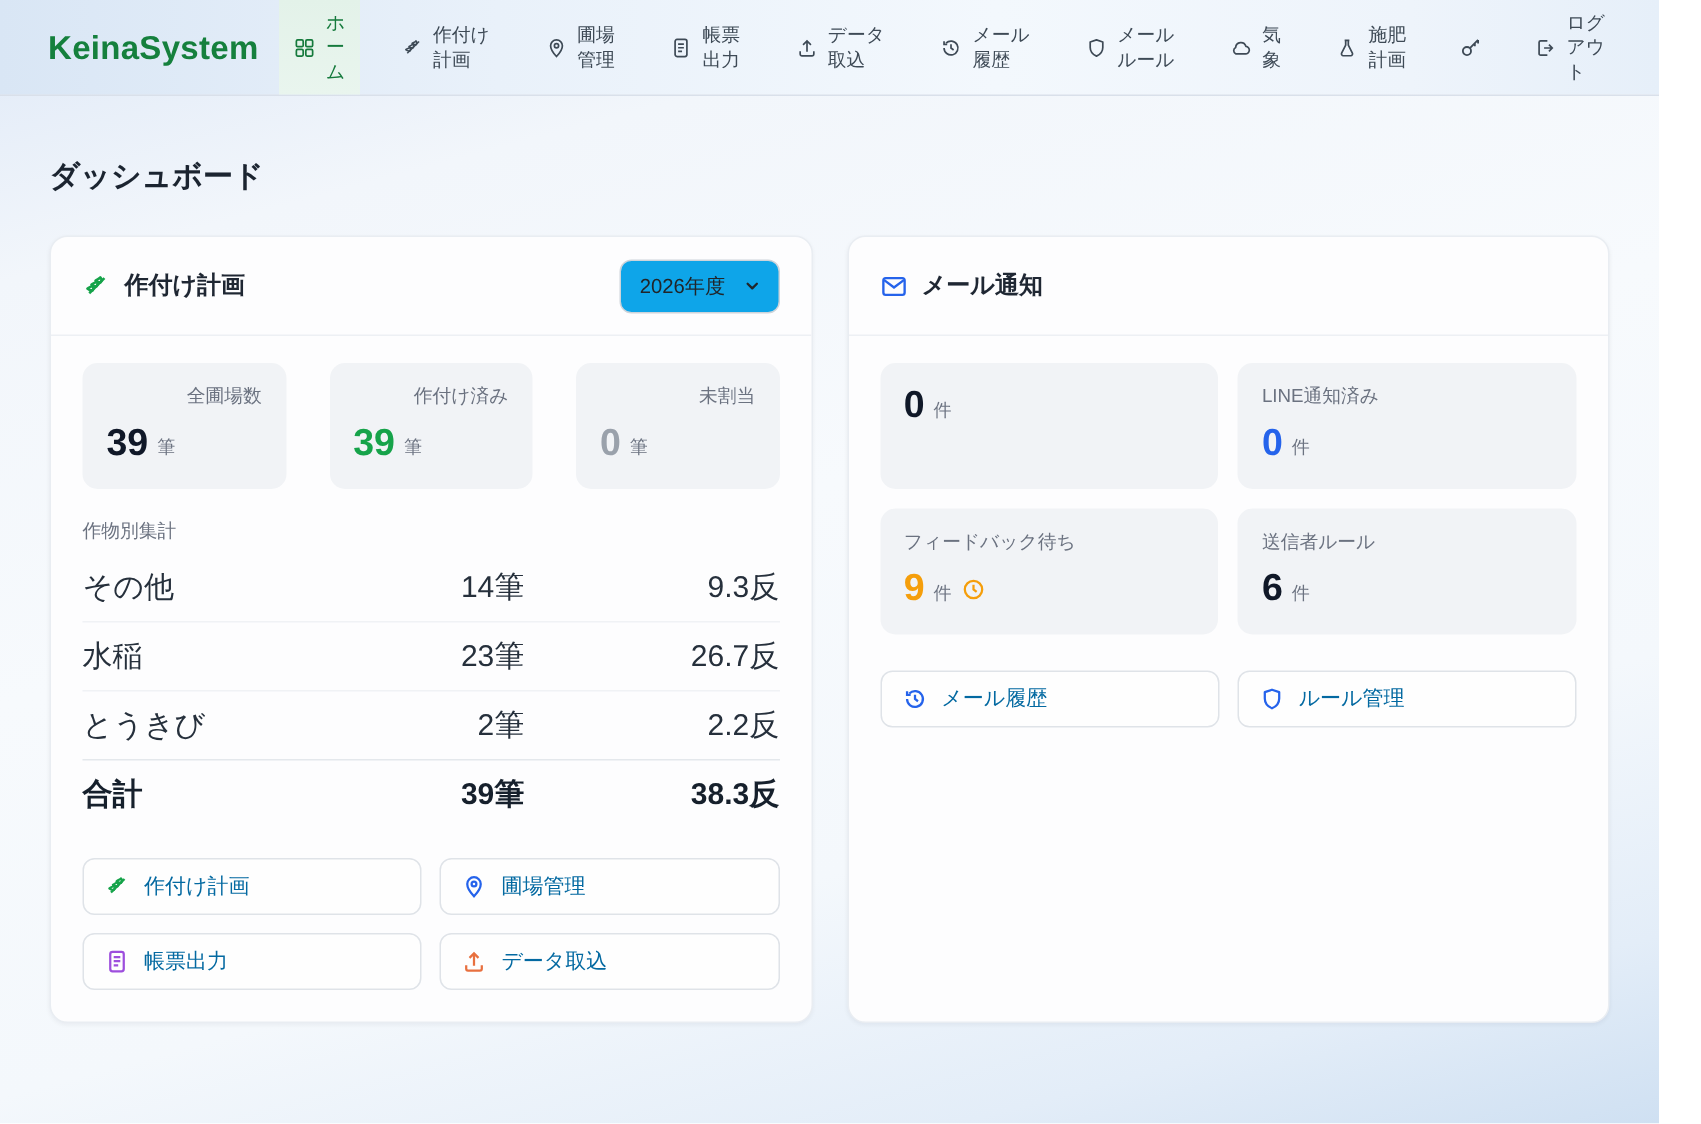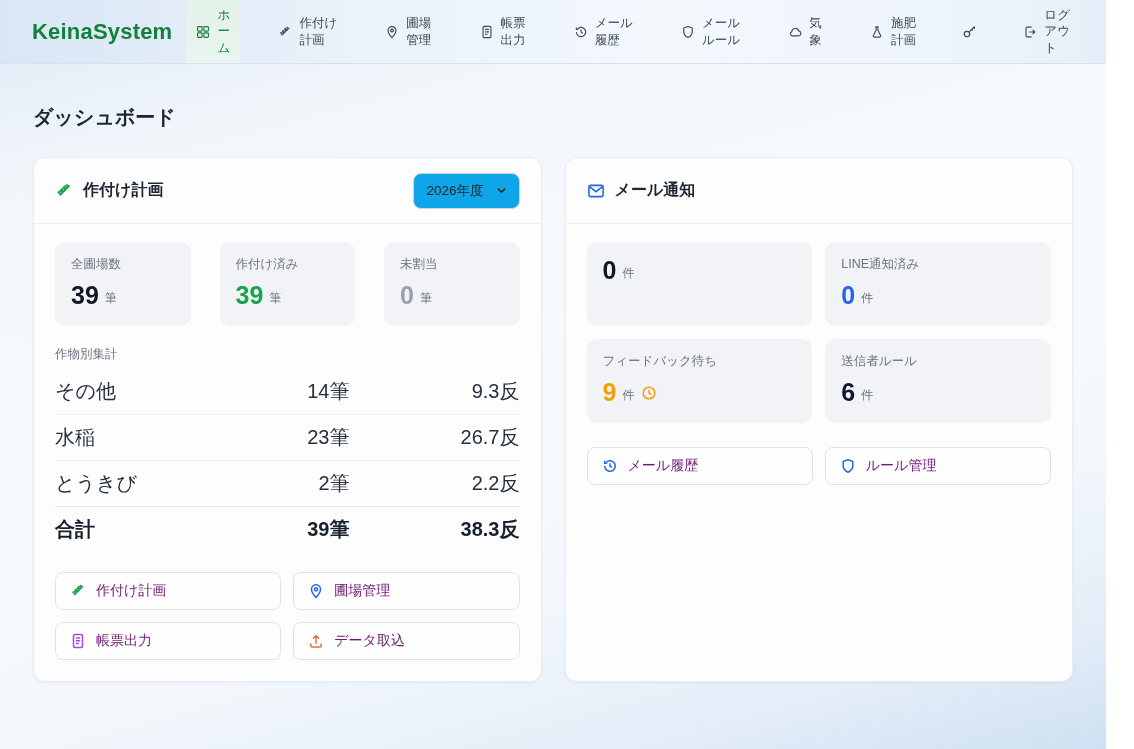--- a/index.html
+++ b/index.html
@@ -70,21 +70,21 @@
   .card-title { display:flex; align-items:center; gap:10px; font-size:16px; font-weight:bold; color:#1f2733; }
   .card-body { padding:18px 21px 21px; flex:1; }
 
   .year-select {
     display:flex; align-items:center; gap:12px;
     padding:8px 12px;
     background:#0ea5e9; border:1px solid #ced4da; border-radius:8px;
     font-size:13.5px; color:#212529; cursor:pointer;
   }
 
-  .stat-row3 { display:grid; grid-template-columns:repeat(3,1fr); gap:29px; }
+  .stat-row3 { display:grid; grid-template-columns:repeat(3,1fr); gap:29px;text-align:right; }
   .stat-row2 { display:grid; grid-template-columns:1fr 1fr; gap:13px; }
   .stat-row2 + .stat-row2 { margin-top:13px; }
   .stat-box {
     background:#f1f3f6; border-radius:10px;
     padding:14px 16px 16px;
   }
   .stat-label { font-size:12.5px; color:#6b7280; margin-bottom:8px; }
   .stat-value { font-size:25px; font-weight:bold; color:#101828; display:flex; align-items:center; }
   .stat-value .unit { font-size:12px; font-weight:normal; color:#6b7280; margin-left:6px; position:relative; top:3px; }
   .stat-value .inline-icon { margin-left:7px; display:flex; }
@@ -105,21 +105,21 @@
   .crop-row:first-child { border-top:none; }
   .crop-row .count, .crop-row .area { text-align:right; }
   .crop-row.total { font-weight:bold; border-top:1px solid #e4e8ec; color:#16202c; }
 
   .btn-grid { display:grid; grid-template-columns:1fr 1fr; gap:12px; margin-top:20px; }
   .action-btn {
     display:flex; align-items:center; gap:10px;
     padding:9px 14px; height:38px;
     background:#fefefe;
     border:1px solid #dfe3e8; border-radius:8px;
-    font-size:14px; color:#701a75;
+    font-size:14px; color:#0369a1;
     cursor:pointer; font-family:inherit;
   }
   .action-btn svg { flex:0 0 auto; }
 
   .icon-green  { color:#16a34a; }
   .icon-blue   { color:#2563eb; }
   .icon-purple { color:#9d4edd; }
   .icon-orange { color:#e8703f; }
   .icon-amber  { color:#f59e0b; }
 </style>
@@ -167,20 +167,28 @@
 
       <div class="nav-item">
         <svg width="14" height="14" viewBox="0 0 16 16" fill="none" stroke="currentColor" stroke-width="1.3">
             <rect x="3.5" y="1.5" width="9" height="13" rx="1.5"></rect>
             <path d="M5.8 5h4.4M5.8 7.8h4.4M5.8 10.6h3"></path>
           </svg>
         <span>帳票
 出力</span>
       </div>
 
+      <div class="nav-item">
+        <svg width="14" height="14" viewBox="0 0 16 16" fill="none" stroke="currentColor" stroke-width="1.3">
+            <path d="M2.8 10.5v2.3a1.2 1.2 0 0 0 1.2 1.2h8a1.2 1.2 0 0 0 1.2-1.2v-2.3"></path>
+            <path d="M8 10.8V2.8M5 5.6 8 2.6l3 3"></path>
+          </svg>
+        <span>データ
+取込</span>
+      </div>
 
       <div class="nav-item">
         <svg width="14" height="14" viewBox="0 0 16 16" fill="none" stroke="currentColor" stroke-width="1.3">
             <path d="M2.7 8a5.3 5.3 0 1 0 1.5-3.7"></path>
             <path d="M2.7 2.8v2.4h2.4"></path>
             <path d="M8 5.2V8l2 1.5"></path>
           </svg>
         <span>メール
 履歴</span>
       </div>

